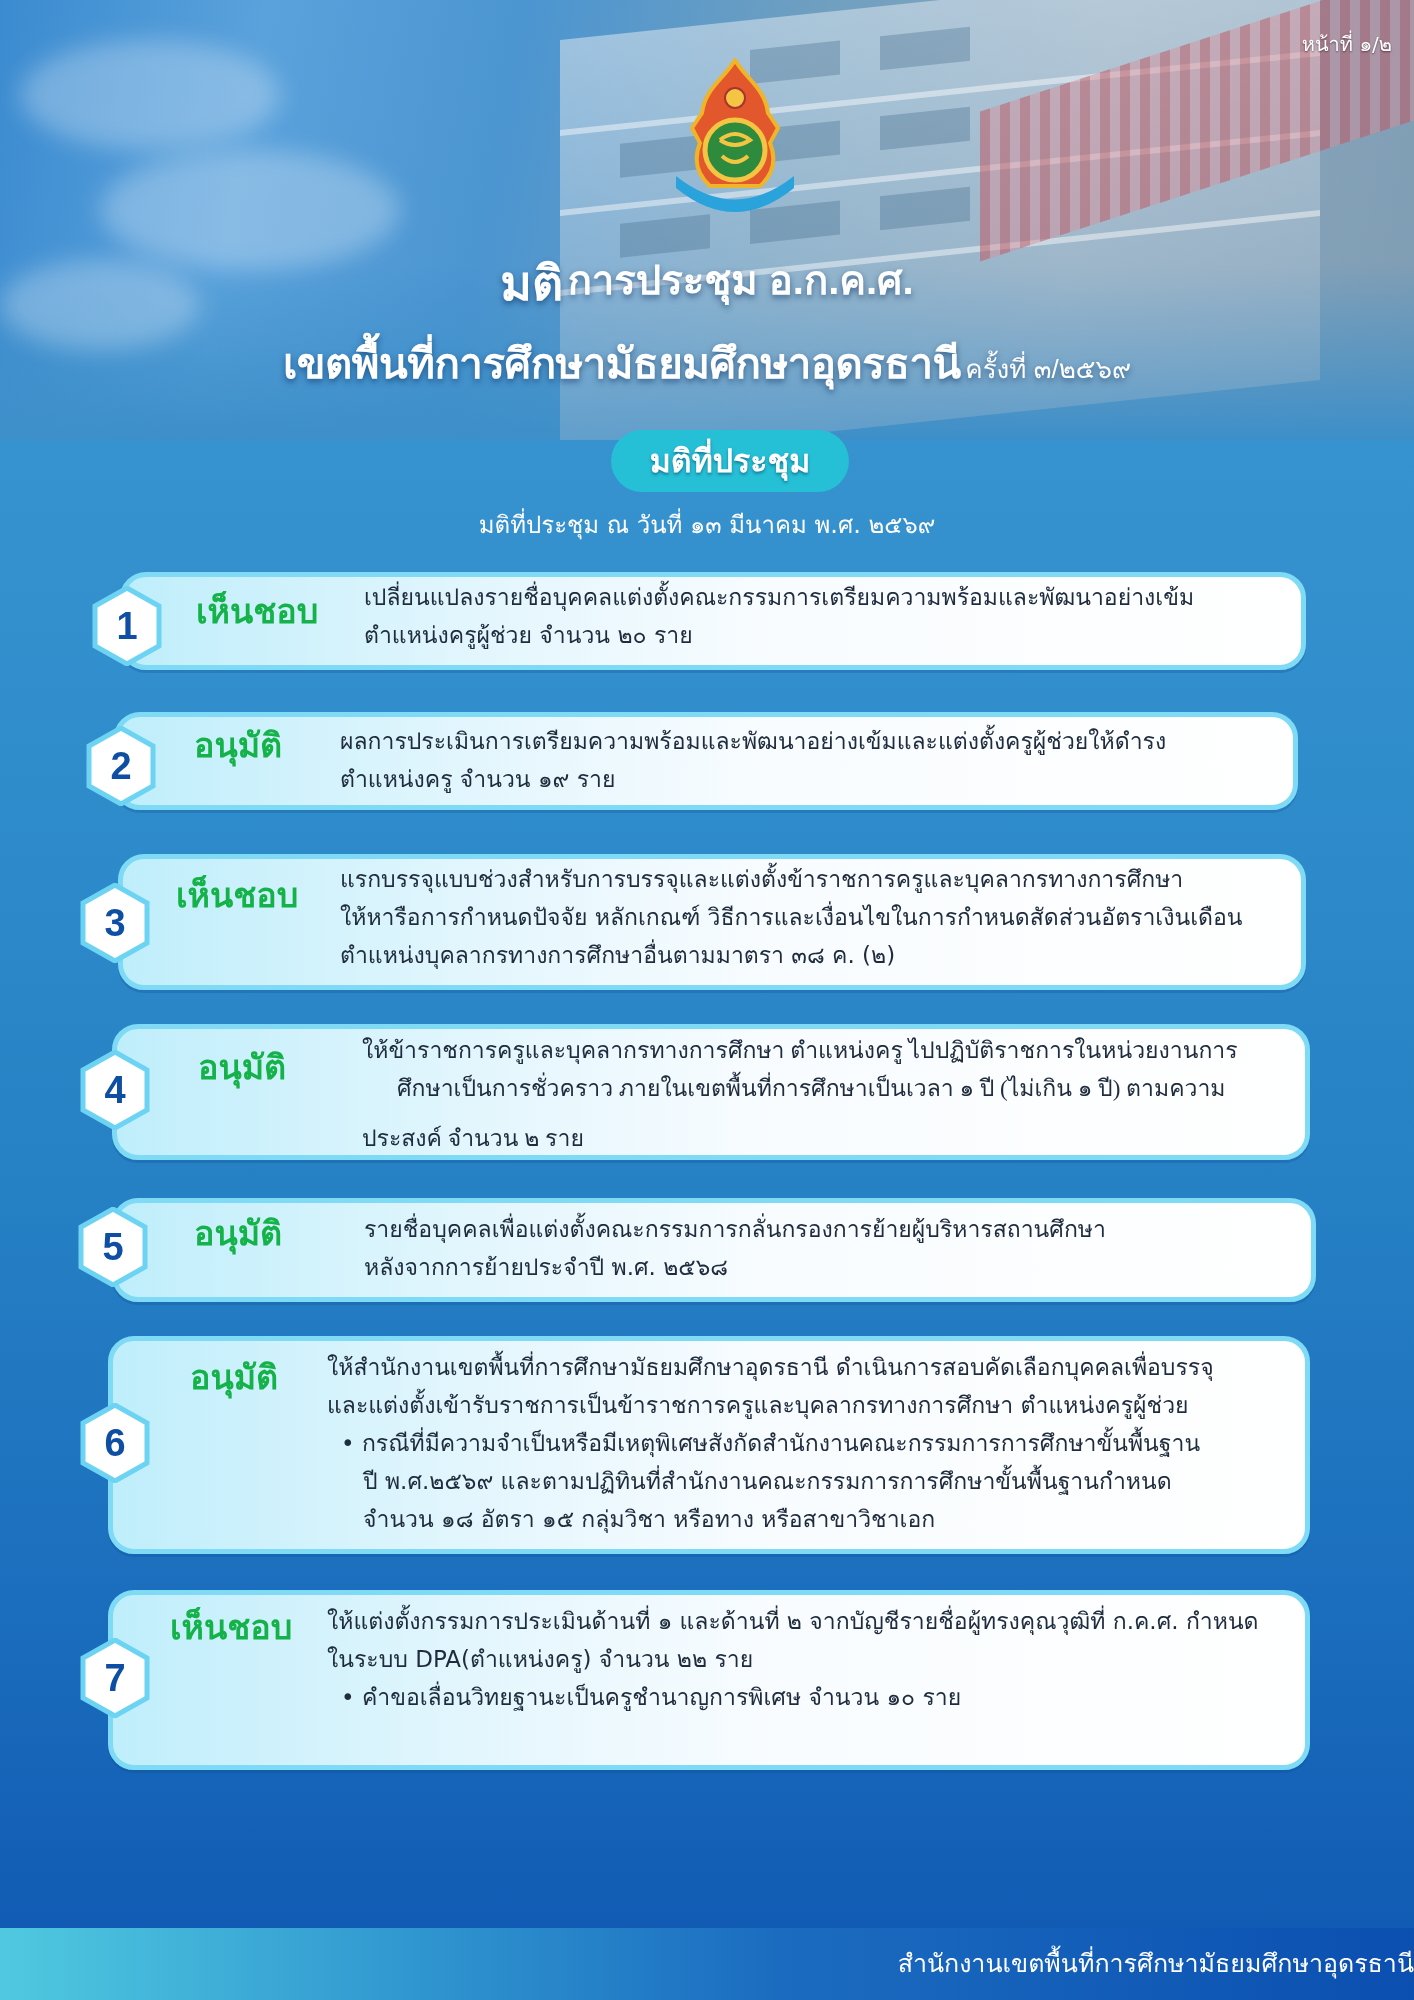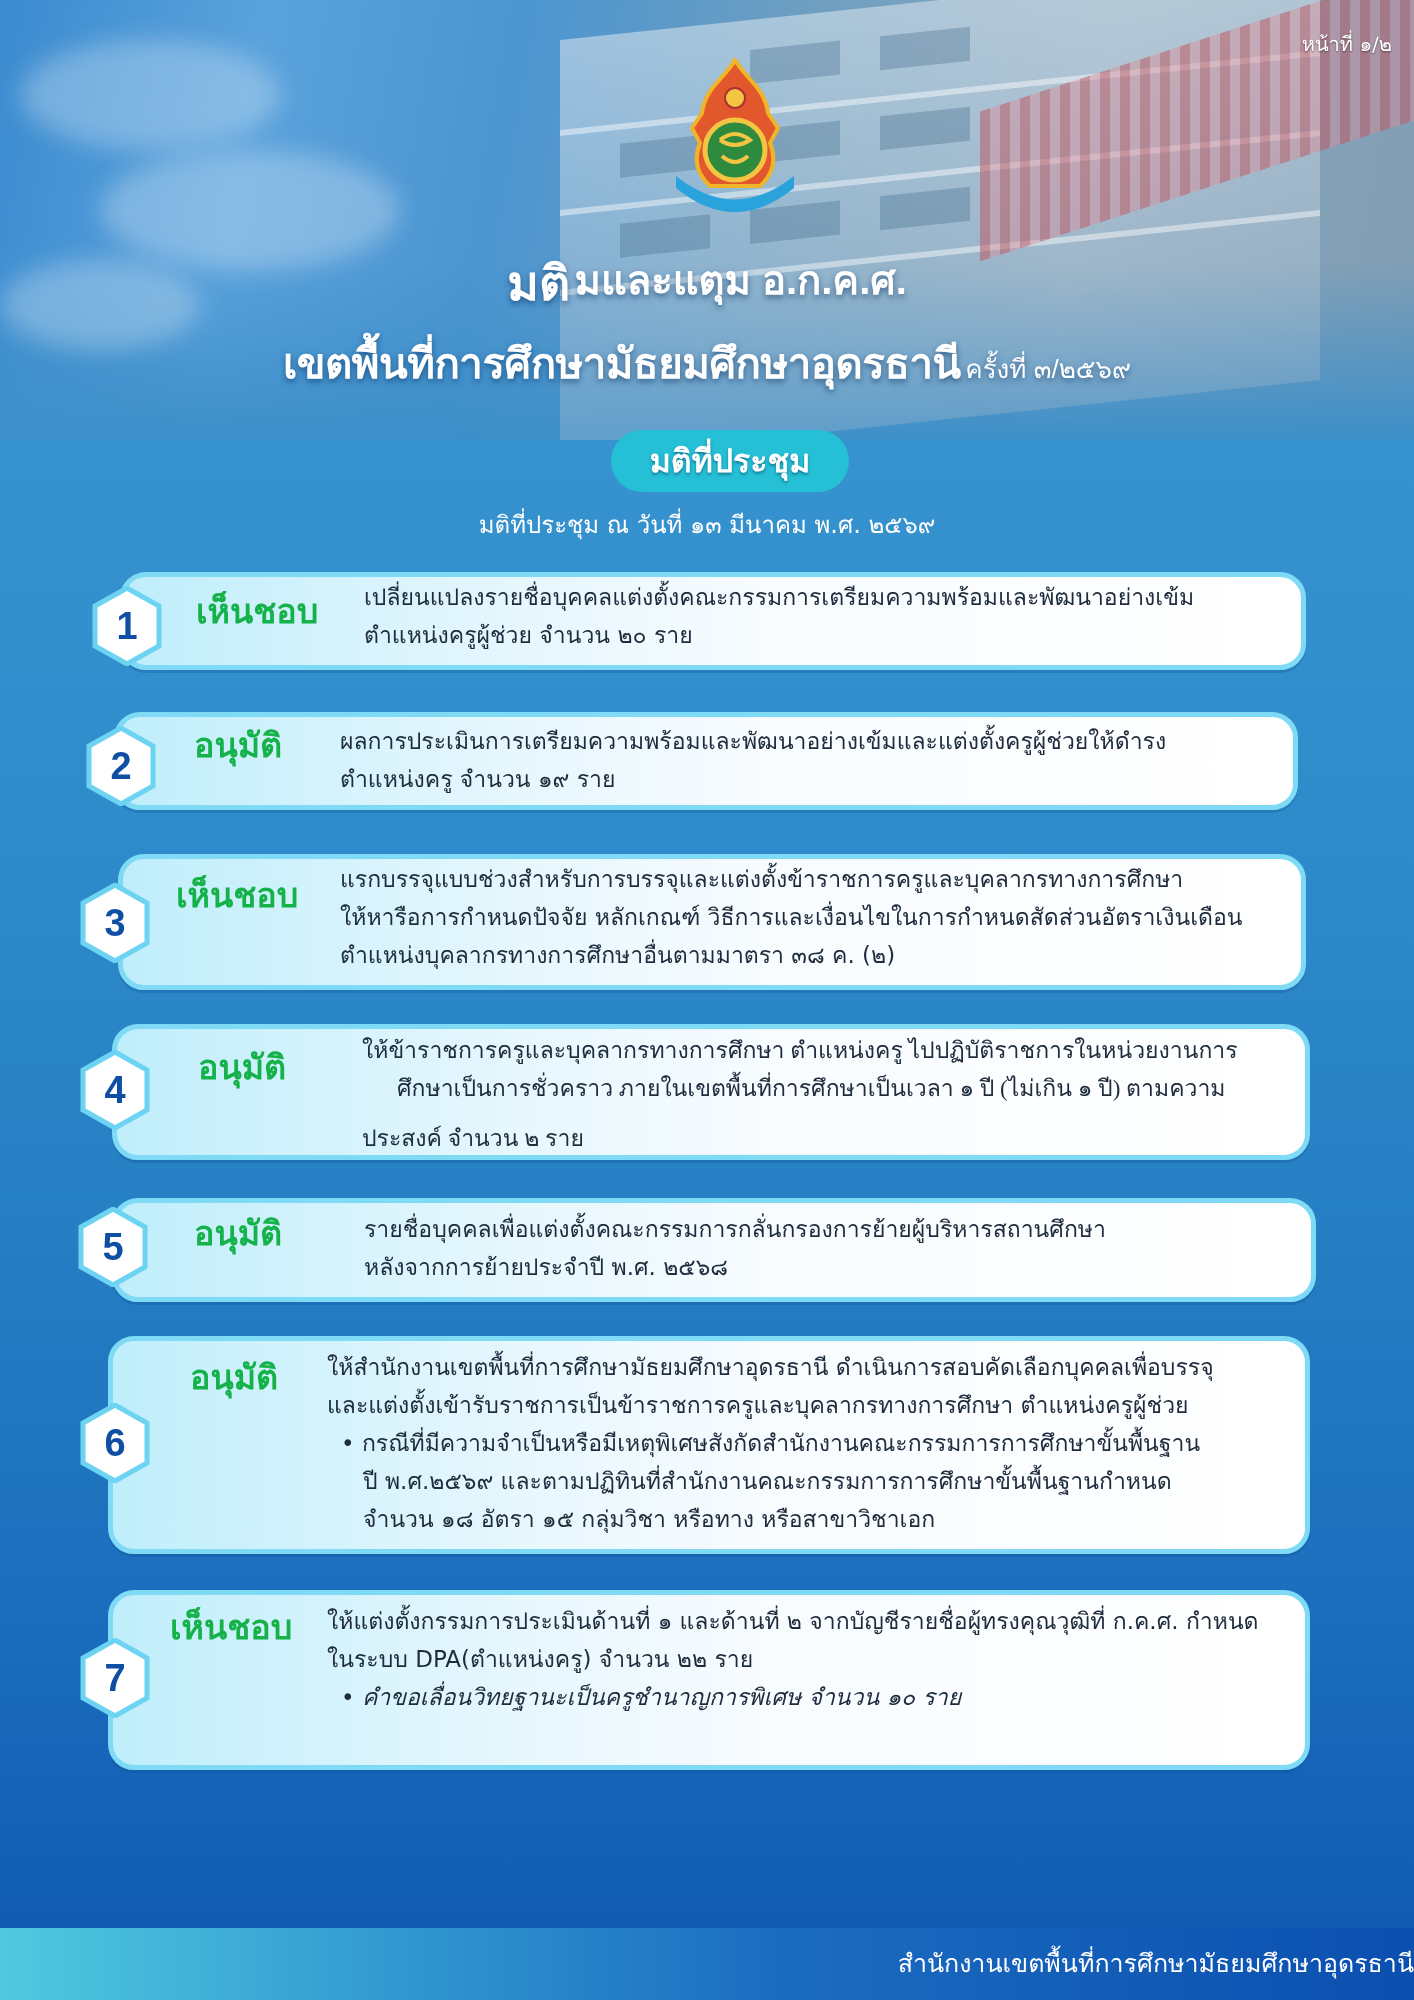--- a/index.html
+++ b/index.html
@@ -120,21 +120,21 @@
     <path d="M65 2 C75 20 95 30 98 55 L108 70 L100 85 Q110 110 90 128 L40 128 Q20 110 30 85 L22 70 L32 55 C35 30 55 20 65 2 Z" fill="#e2572b" stroke="#f0b429" stroke-width="4"></path>
     <circle cx="65" cy="40" r="10" fill="#f4c542" stroke="#a33" stroke-width="2"></circle>
     <circle cx="65" cy="92" r="30" fill="#2e8b3d" stroke="#f4c542" stroke-width="5"></circle>
     <path d="M50 82 q15 -12 30 0 q-15 10 -30 0 M52 98 q13 12 26 0" stroke="#f4c542" stroke-width="4" fill="none"></path>
     <path d="M6 118 Q65 165 124 118 L124 130 Q65 178 6 130 Z" fill="#2aa3dc"></path>
   </svg>
 </div>
 
 <div class="title1">
   <span class="big">มติ</span>
-  <span class="rest">มและแตุม อ.ก.ค.ศ.</span>
+  <span class="rest">การประชุม อ.ก.ค.ศ.</span>
 </div>
 <div class="title2">
   <span class="main">เขตพื้นที่การศึกษามัธยมศึกษาอุดรธานี</span>
   <span class="sub">ครั้งที่ ๓/๒๕๖๙</span>
 </div>
 
 <div class="pill">มติที่ประชุม</div>
 <div class="date">มติที่ประชุม ณ วันที่ ๑๓ มีนาคม พ.ศ. ๒๕๖๙</div>
 
 <div id="cards">
@@ -219,17 +219,17 @@
     <div class="hex" style="left: 80px; top: 1638px;">
       <svg viewBox="0 0 70 80">
         <polygon points="35,2 67,20 67,60 35,78 3,60 3,20" fill="#ffffff" stroke="#6dd3f2" stroke-width="5"></polygon>
       </svg>
       <span class="num">7</span>
     </div>
     <div class="verdict" style="left: 170px; top: 1600px;">เห็นชอบ</div>
     <div class="body" style="left: 327px; top: 1602px;">
       <span style="display: block;">ให้แต่งตั้งกรรมการประเมินด้านที่ ๑ และด้านที่ ๒ จากบัญชีรายชื่อผู้ทรงคุณวุฒิที่ ก.ค.ศ. กำหนด</span>
       <span style="display: block;">ในระบบ DPA(ตำแหน่งครู) จำนวน ๒๒ ราย</span>
-      <span style="display: block; padding-left: 14px; font-style: italic;">• คำขอเลื่อนวิทยฐานะเป็นครูชำนาญการพิเศษ จำนวน ๑๐ ราย</span>
+      <span style="display: block; padding-left: 14px;">• คำขอเลื่อนวิทยฐานะเป็นครูชำนาญการพิเศษ จำนวน ๑๐ ราย</span>
     </div>
   </div>
 
 <div class="footer">สำนักงานเขตพื้นที่การศึกษามัธยมศึกษาอุดรธานี</div>
 
 </body></html>

